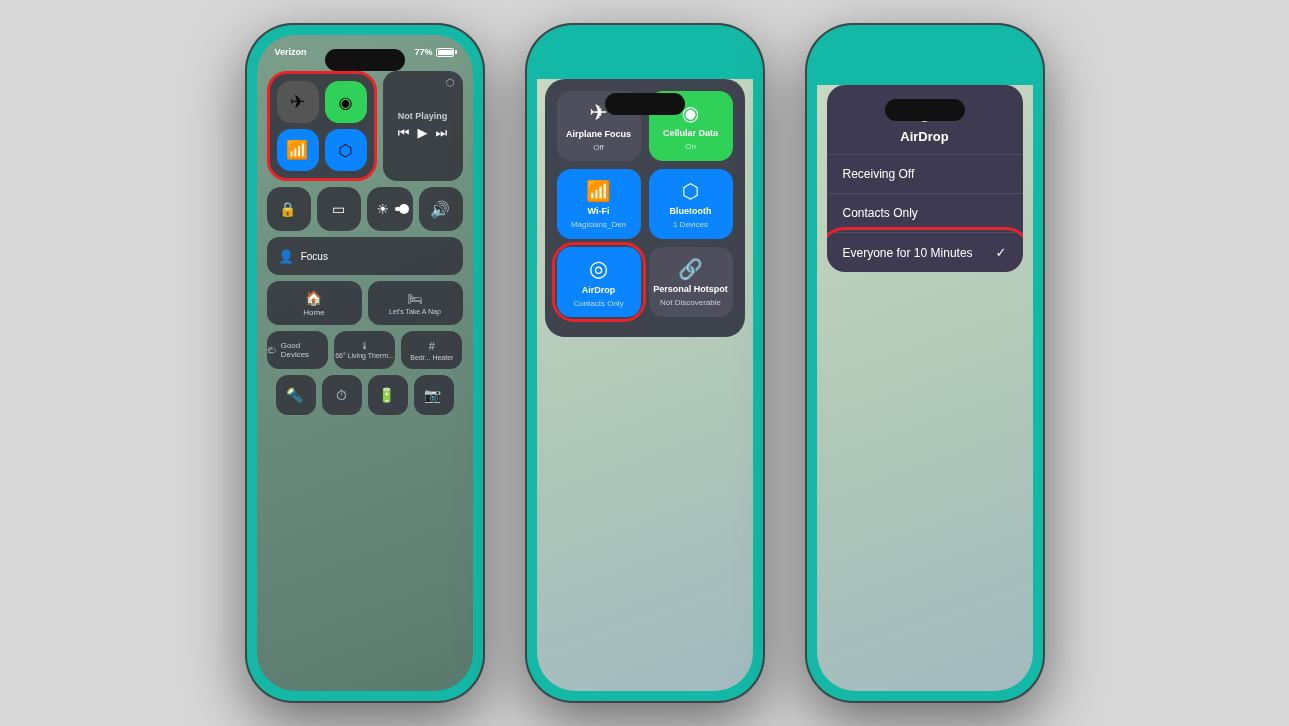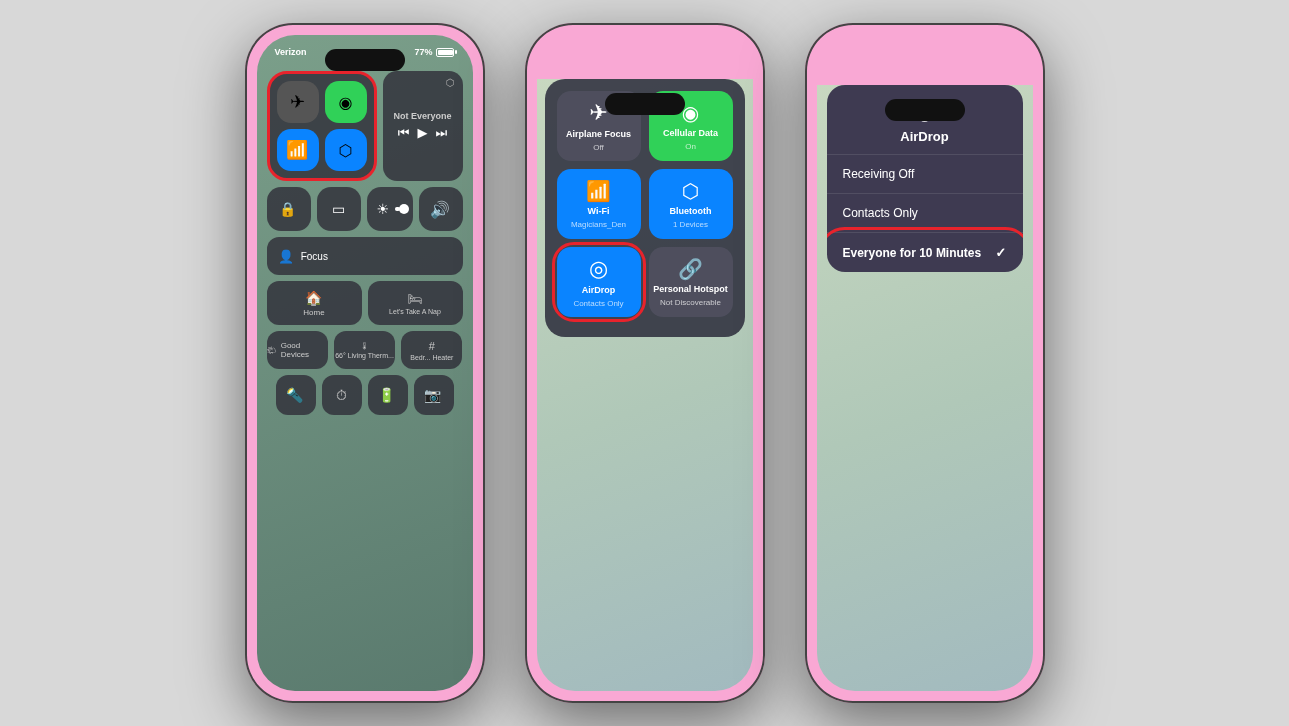--- a/index.html
+++ b/index.html
@@ -12,21 +12,21 @@
       justify-content: center;
       gap: 40px;
       font-family: -apple-system, BlinkMacSystemFont, 'SF Pro Display', sans-serif;
       overflow: hidden;
     }
 
     
     .phone {
       width: 240px;
       height: 680px;
-      background: #f9a8d4;
+      background: #14b8a6;
       border-radius: 48px;
       position: relative;
       box-shadow: 0 20px 60px rgba(0,0,0,0.5), inset 0 0 0 2px #444;
       overflow: hidden;
       flex-shrink: 0;
     }
     .phone-screen {
       position: absolute;
       top: 12px; left: 12px; right: 12px; bottom: 12px;
       border-radius: 38px;
@@ -325,21 +325,21 @@
         <div style="display:flex; gap:6px;">
           <div style="border: 3px solid #e8232c; border-radius: 20px; padding: 7px; background: rgba(50,50,60,0.85); display: grid; grid-template-columns: 1fr 1fr; gap: 6px; width: 110px;">
             <div class="cc-btn gray" style="width:42px;height:42px;">✈</div>
             <div class="cc-btn green" style="width:42px;height:42px; font-size:16px;">◉</div>
             <div class="cc-btn blue" style="width:42px;height:42px;">📶</div>
             <div class="cc-btn blue" style="width:42px;height:42px; font-size:16px;">⬡</div>
           </div>
 
           <div style="flex:1; background: rgba(50,50,60,0.85); border-radius:14px; padding: 8px; position: relative; min-height: 97px; display:flex; flex-direction:column; justify-content:center;">
             <span style="position:absolute; top:6px; right:8px; color:#aaa; font-size:10px;">⬡</span>
-            <div style="font-size:9px; color:#ccc; font-weight:700; text-align:center; margin-bottom:4px;">Not Everyone</div>
+            <div style="font-size:9px; color:#ccc; font-weight:700; text-align:center; margin-bottom:4px;">Not Playing</div>
             <div style="display:flex; justify-content:center; gap:8px; color:#fff; font-size:13px;">
               <span>⏮</span>
               <span>▶</span>
               <span>⏭</span>
             </div>
           </div>
         </div>
 
         <div style="display:flex; gap:6px;">
           <div class="cc-tile sq">🔒</div>
@@ -458,21 +458,21 @@
         </div>
 
         <div class="popup-option">
           <span>Receiving Off</span>
         </div>
 
         <div class="popup-option">
           <span>Contacts Only</span>
         </div>
 
-        <div class="popup-option selected" style="position:relative;font-weight:bold;">
+        <div class="popup-option selected" style="position:relative;">
           <span>Everyone for 10 Minutes</span>
           <span class="checkmark">✓</span>
 
           <div style="position:absolute; top:-6px; left:-8px; right:-8px; bottom:-6px; border: 3px solid #e8232c; border-radius: 28px; pointer-events:none;"></div>
         </div>
       </div>
     </div>
   </div>
 </div>
 

